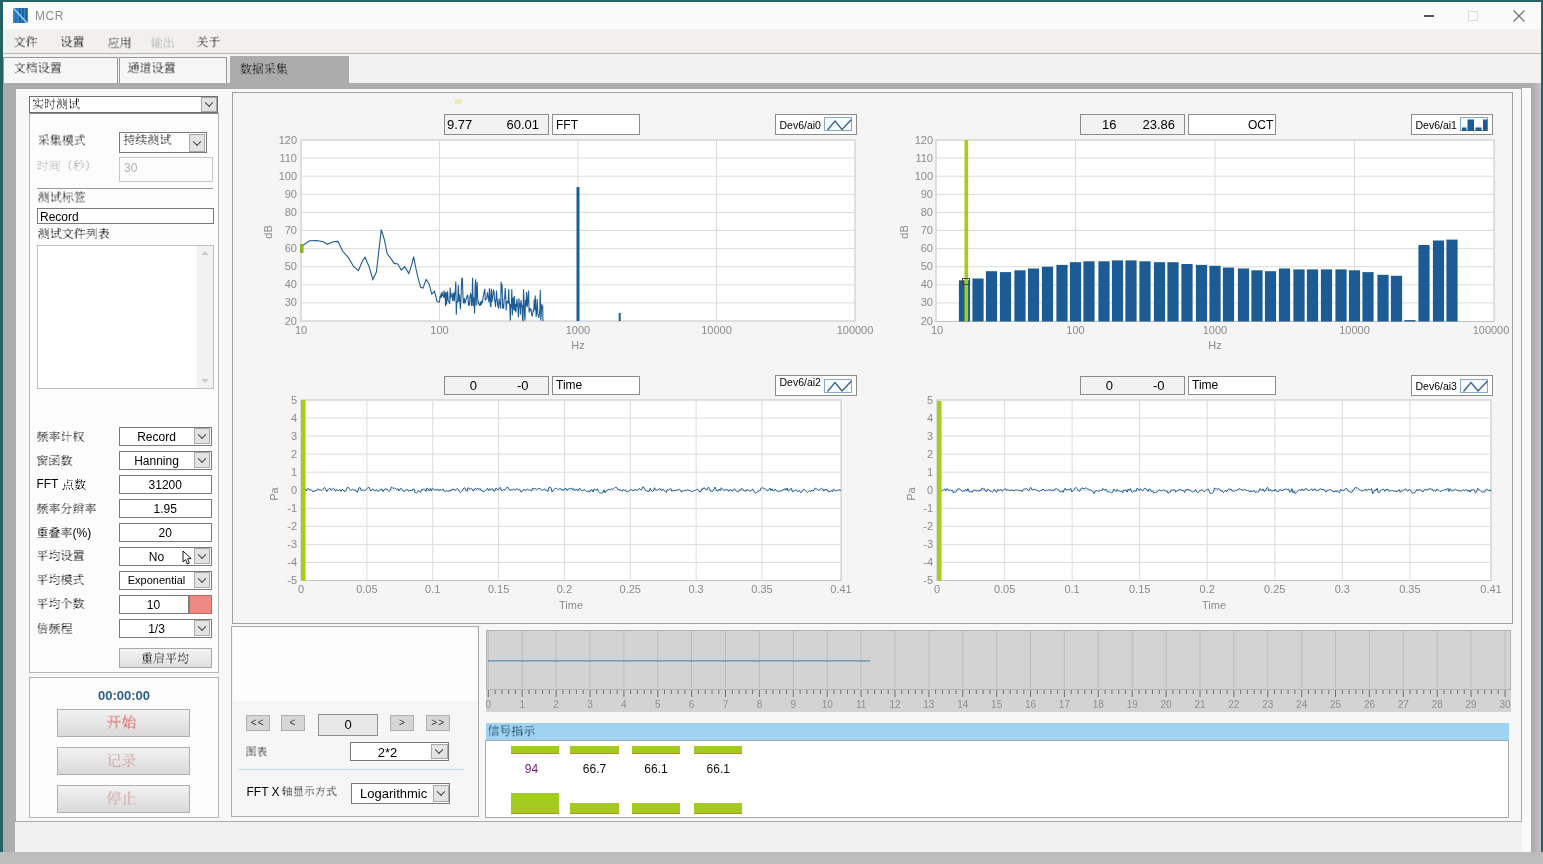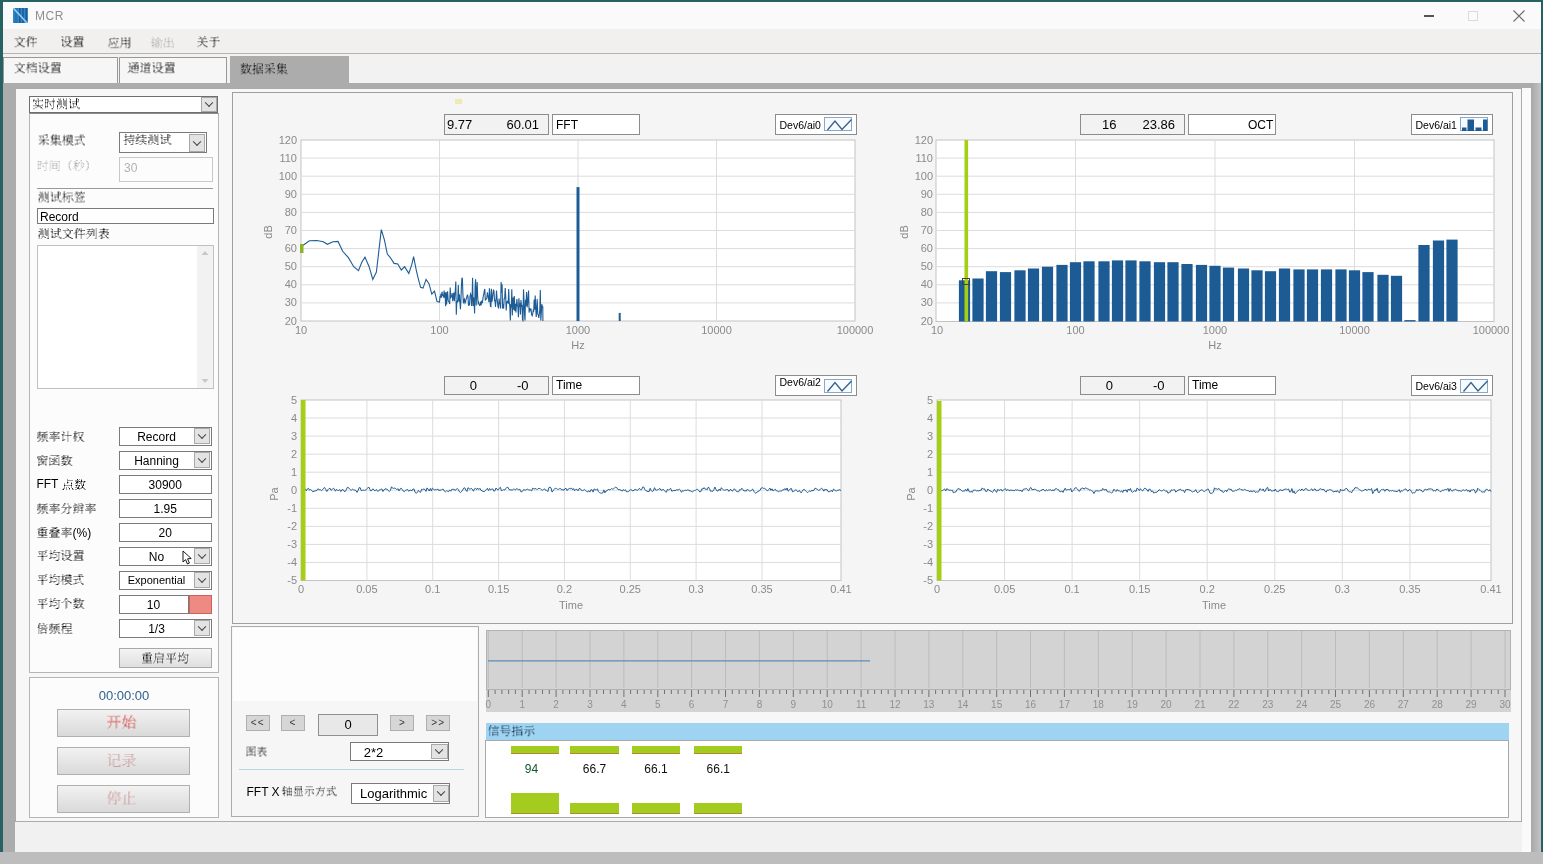--- a/index.html
+++ b/index.html
@@ -57,39 +57,39 @@
       <path d="M4.5 9l3.5-4 3.5 4z" fill="#c8c8c8"></path>
       <path d="M4.5 133l3.5 4 3.5-4z" fill="#c8c8c8"></path>
     </svg>
     <div class="abs" style="left:118.5px;top:426.5px;width:93.5px;height:19px;background:#fff;border:1px solid #7a7a7a"></div>
     <div class="cbtn" style="left:194px;top:428.0px;width:16px;height:16px"></div>
     <div class="abs" style="left:118.5px;top:429.5px;width:76px;text-align:center;font-size:12px">Record</div>
     <div class="abs" style="left:118.5px;top:450.5px;width:93.5px;height:19px;background:#fff;border:1px solid #7a7a7a"></div>
     <div class="cbtn" style="left:194px;top:452.0px;width:16px;height:16px"></div>
     <div class="abs" style="left:118.5px;top:453.5px;width:76px;text-align:center;font-size:12px">Hanning</div>
     <div class="abs" style="left:118.5px;top:474.5px;width:93.5px;height:19px;background:#fff;border:1px solid #7a7a7a"></div>
-    <div class="abs" style="left:118.5px;top:477.5px;width:93.5px;text-align:center;font-size:12px">30900</div>
+    <div class="abs" style="left:118.5px;top:477.5px;width:93.5px;text-align:center;font-size:12px">31200</div>
     <div class="abs" style="left:118.5px;top:498.5px;width:93.5px;height:19px;background:#fff;border:1px solid #7a7a7a"></div>
     <div class="abs" style="left:118.5px;top:501.5px;width:93.5px;text-align:center;font-size:12px">1.95</div>
     <div class="abs" style="left:118.5px;top:522.5px;width:93.5px;height:19px;background:#fff;border:1px solid #7a7a7a"></div>
     <div class="abs" style="left:118.5px;top:525.5px;width:93.5px;text-align:center;font-size:12px">20</div>
     <div class="abs" style="left:118.5px;top:546.5px;width:93.5px;height:19px;background:#fff;border:1px solid #7a7a7a"></div>
     <div class="cbtn" style="left:194px;top:548.0px;width:16px;height:16px"></div>
     <div class="abs" style="left:118.5px;top:549.5px;width:76px;text-align:center;font-size:12px">No</div>
     <div class="abs" style="left:118.5px;top:570.5px;width:93.5px;height:19px;background:#fff;border:1px solid #7a7a7a"></div>
     <div class="cbtn" style="left:194px;top:572.0px;width:16px;height:16px"></div>
     <div class="abs" style="left:118.5px;top:573.5px;width:76px;text-align:center;font-size:11px">Exponential</div>
     <div class="abs" style="left:118.5px;top:594.5px;width:70px;height:19px;background:#fff;border:1px solid #7a7a7a"></div>
     <div class="abs" style="left:118.5px;top:597.5px;width:70px;text-align:center;font-size:12px">10</div>
     <div class="abs" style="left:188.5px;top:594.5px;width:23px;height:19px;background:#ef8983;border:1px solid #c86460"></div>
     <div class="abs" style="left:118.5px;top:618.5px;width:93.5px;height:19px;background:#fff;border:1px solid #7a7a7a"></div>
     <div class="cbtn" style="left:194px;top:620.0px;width:16px;height:16px"></div>
     <div class="abs" style="left:118.5px;top:621.5px;width:76px;text-align:center;font-size:12px">1/3</div>
     <div class="abs" style="left:118.5px;top:647.5px;width:93.5px;height:20.5px;background:linear-gradient(#f4f4f4,#dfdfdf);border:1px solid #a8a8a8"></div>
-    <div class="abs" style="left:29px;top:687.5px;width:190px;text-align:center;font-size:13px;font-weight:normal;color:#2d5f8e">00:00:00</div>
+    <div class="abs" style="left:29px;top:687.5px;width:190px;text-align:center;font-size:13px;font-weight:bold;color:#2d5f8e">00:00:00</div>
     <div class="abs" style="left:56.5px;top:708.5px;width:133.5px;height:28.5px;background:linear-gradient(#f2f2f2,#d9d9d9);border:1px solid #b0b0b0"></div>
     <div class="abs" style="left:56.5px;top:746.9px;width:133.5px;height:28.5px;background:linear-gradient(#f2f2f2,#d9d9d9);border:1px solid #b0b0b0"></div>
     <div class="abs" style="left:56.5px;top:784.6px;width:133.5px;height:28.5px;background:linear-gradient(#f2f2f2,#d9d9d9);border:1px solid #b0b0b0"></div>
     <div class="abs" style="left:231.5px;top:92px;width:1281px;height:532px;background:#f5f5f5;border:1px solid #9f9f9f"></div>
     <div class="abs" style="left:455px;top:99px;width:7px;height:5px;background:#efe9b4"></div>
     <div class="abs" style="left:444px;top:114px;width:105px;height:21px;background:#f2f2f2;border:1px solid #8c8c8c"></div>
     <div class="abs" style="left:447px;top:117.0px;width:52.5px;font-size:13px">9.77</div>
     <div class="abs" style="left:496.5px;top:117.0px;width:52.5px;text-align:center;font-size:13px">60.01</div>
     <div class="abs" style="left:552px;top:114px;width:88px;height:21px;background:#fff;border:1px solid #8c8c8c"></div>
     <div class="abs" style="left:556px;top:117.5px;font-size:12px">FFT</div>
@@ -127,37 +127,37 @@
     <div class="abs" style="left:281px;top:715.3px;width:24px;height:16px;background:#d6d6d6;border:1px solid #b0b0b0"></div>
     <div class="abs" style="left:281px;top:717px;width:24px;text-align:center;font-size:10px;color:#3a3a3a;letter-spacing:1px">&lt;</div>
     <div class="abs" style="left:390.3px;top:715.3px;width:24px;height:16px;background:#d6d6d6;border:1px solid #b0b0b0"></div>
     <div class="abs" style="left:390.3px;top:717px;width:24px;text-align:center;font-size:10px;color:#3a3a3a;letter-spacing:1px">&gt;</div>
     <div class="abs" style="left:426.4px;top:715.3px;width:23.5px;height:16px;background:#d6d6d6;border:1px solid #b0b0b0"></div>
     <div class="abs" style="left:426.4px;top:717px;width:23.5px;text-align:center;font-size:10px;color:#3a3a3a;letter-spacing:1px">&gt;&gt;</div>
     <div class="abs" style="left:318px;top:714px;width:60px;height:22px;background:#e8e8e8;border:1px solid #909090"></div>
     <div class="abs" style="left:318px;top:717px;width:60px;text-align:center;font-size:13px">0</div>
     <div class="abs" style="left:350px;top:741.5px;width:99px;height:19.5px;background:#fff;border:1px solid #7a7a7a"></div>
     <div class="cbtn" style="left:431px;top:743.5px;width:16.5px;height:15.5px"></div>
-    <div class="abs" style="left:334px;top:745px;width:79px;text-align:center;font-size:13px">2*2</div>
+    <div class="abs" style="left:348px;top:745px;width:79px;text-align:center;font-size:13px">2*2</div>
     <div class="abs" style="left:239px;top:768.5px;width:225px;height:1px;background:#b8d4e8"></div>
     <div class="abs" style="left:351px;top:782.8px;width:99px;height:21px;background:#fff;border:1px solid #7a7a7a"></div>
     <div class="cbtn" style="left:432.6px;top:784.8px;width:16px;height:17px"></div>
     <div class="abs" style="left:360px;top:786px;font-size:13px">Logarithmic</div>
     <div class="abs" style="left:246.5px;top:784.5px;font-size:12px">FFT X</div>
     <div class="abs" style="left:36.4px;top:477px;font-size:12px">FFT</div>
     <div class="abs" style="left:72.5px;top:525.5px;font-size:12px">(%)</div>
     <div class="abs" style="left:486px;top:630px;width:1024.5px;height:59.5px;background:#d3d3d3;border:1px solid #b2b2b2"></div>
     <div class="abs" style="left:486px;top:689.5px;width:1024.5px;height:22.5px;background:#d3d3d3"></div>
     <div class="abs" style="left:485.5px;top:722.5px;width:1023.5px;height:17px;background:#9ed4f2"></div>
     <div class="abs" style="left:484.6px;top:739.5px;width:1024.4px;height:78.5px;background:#fff;border:1px solid #a8a8a8"></div>
     <div class="abs" style="left:510.7px;top:745.7px;width:48px;height:8.3px;background:#a3cc1f;border-bottom:1px solid #b08a2e"></div>
     <div class="abs" style="left:569.6px;top:745.7px;width:49.8px;height:8.3px;background:#a3cc1f;border-bottom:1px solid #b08a2e"></div>
     <div class="abs" style="left:631.8px;top:745.7px;width:48.3px;height:8.3px;background:#a3cc1f;border-bottom:1px solid #b08a2e"></div>
     <div class="abs" style="left:694px;top:745.7px;width:48.3px;height:8.3px;background:#a3cc1f;border-bottom:1px solid #b08a2e"></div>
-    <div class="abs" style="left:506.4px;top:761.5px;width:50px;text-align:center;font-size:12px;color:#14532d">94</div>
+    <div class="abs" style="left:506.4px;top:761.5px;width:50px;text-align:center;font-size:12px;color:#701a75">94</div>
     <div class="abs" style="left:569.5px;top:761.5px;width:50px;text-align:center;font-size:12px;color:#111">66.7</div>
     <div class="abs" style="left:631px;top:761.5px;width:50px;text-align:center;font-size:12px;color:#111">66.1</div>
     <div class="abs" style="left:693.3px;top:761.5px;width:50px;text-align:center;font-size:12px;color:#111">66.1</div>
     <div class="abs" style="left:510.7px;top:793.4px;width:48.5px;height:21.1px;background:#a3cc1f;border-bottom:1px solid #b08a2e"></div>
     <div class="abs" style="left:569.6px;top:803.1px;width:49.8px;height:11.4px;background:#a3cc1f;border-bottom:1px solid #b08a2e"></div>
     <div class="abs" style="left:631.8px;top:803.1px;width:48.3px;height:11.4px;background:#a3cc1f;border-bottom:1px solid #b08a2e"></div>
     <div class="abs" style="left:694px;top:803.1px;width:48.3px;height:11.4px;background:#a3cc1f;border-bottom:1px solid #b08a2e"></div>
     <svg id="ov" style="position:absolute;left:0;top:0;z-index:9" width="1543" height="864" viewBox="0 0 1543 864" font-family="Liberation Sans, sans-serif">
 
 <g>

